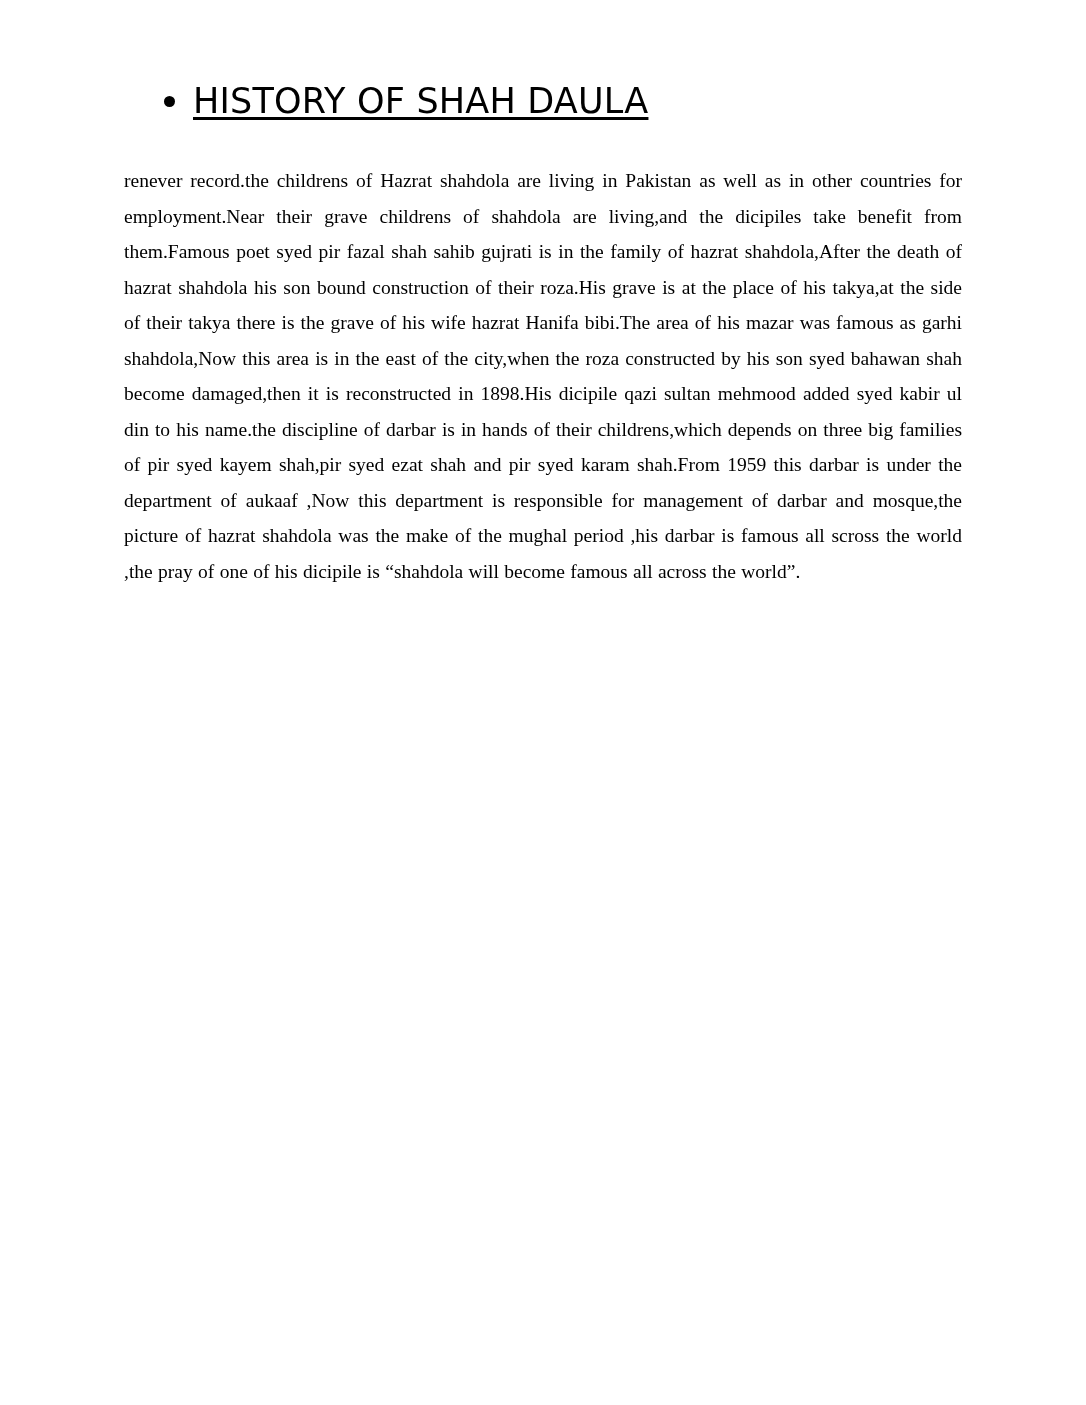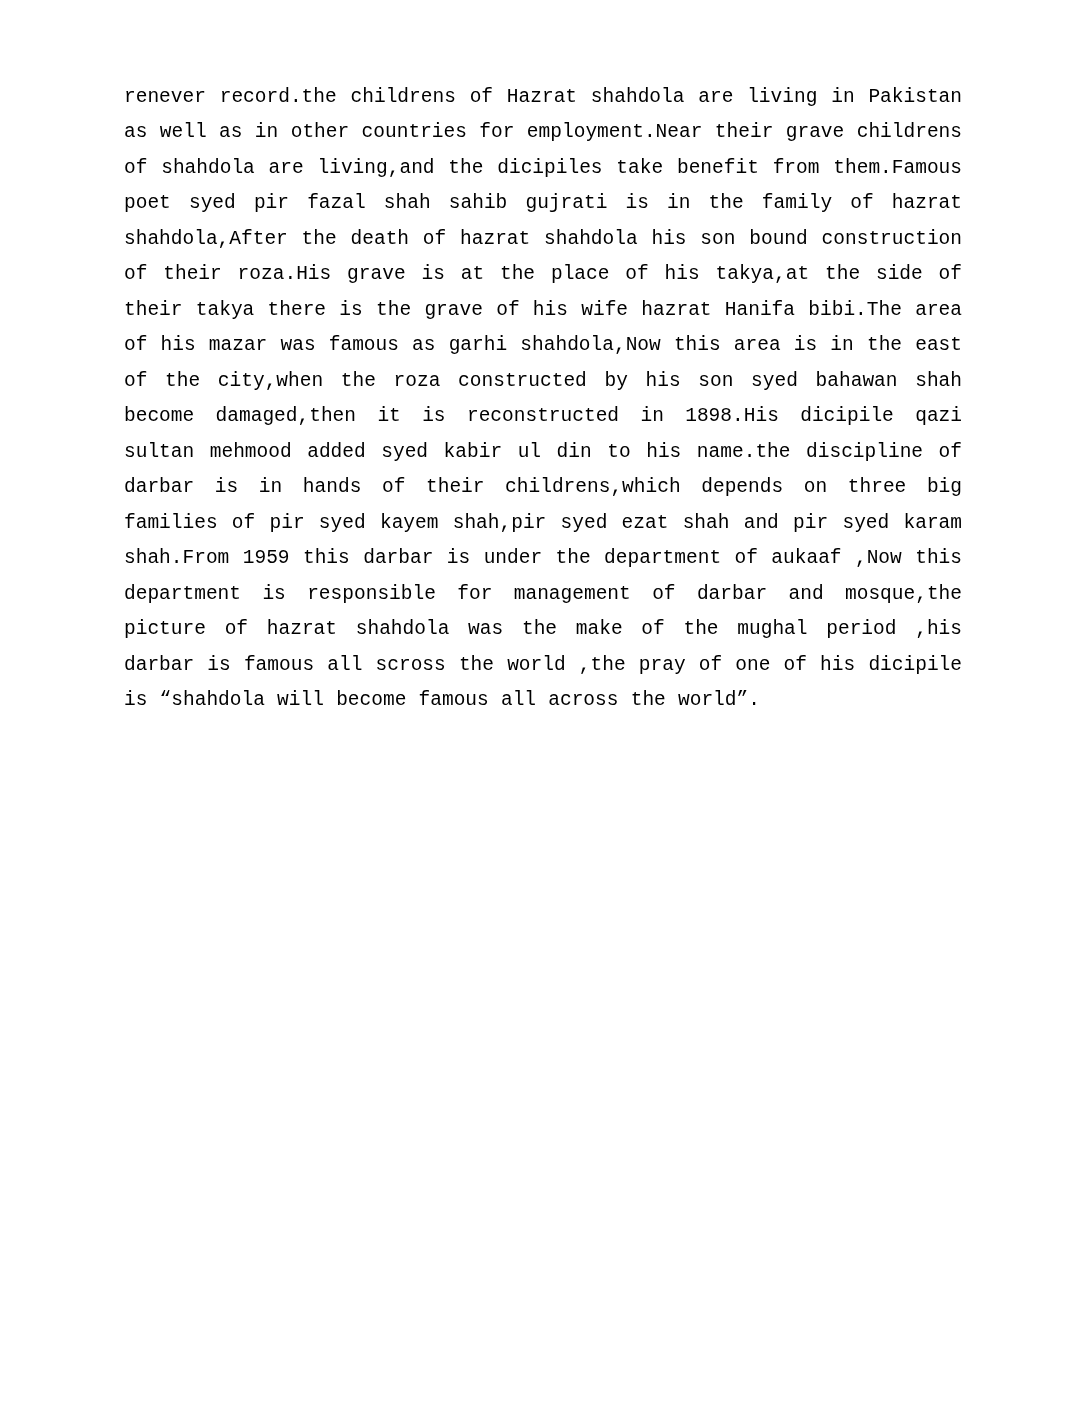--- a/index.html
+++ b/index.html
@@ -45,32 +45,36 @@
     font-family: "DejaVu Sans", sans-serif;
     font-size: 35px;
     line-height: 1.05;
     font-weight: 400;
     letter-spacing: 0.2px;
     text-decoration: underline;
     text-underline-offset: 4px;
     white-space: nowrap;
   }
   .body-text {
-    font-family: Liberation Mono, monospace;
+    font-family: Liberation Serif, serif;
     font-size: 19.5px;
     line-height: 35.5px;
     text-align: justify;
     text-justify: inter-word;
     word-spacing: 0.5px;
     hyphens: none;
   }
 </style>
 </head>
 <body>
 
 <div class="page">
   <div class="content">
 
+    <div class="title-row">
+      <span class="bullet"></span>
+      <h1 class="doc-title">HISTORY OF SHAH DAULA</h1>
+    </div>
 
     <p class="body-text">renever record.the childrens of Hazrat shahdola are living in Pakistan as well as in other countries for employment.Near  their grave childrens of shahdola are living,and the dicipiles take benefit from them.Famous poet syed pir fazal shah sahib gujrati is in the family of hazrat shahdola,After the death of hazrat shahdola his son bound construction of their roza.His grave is at the place of his takya,at the side of their takya there is the grave of his wife hazrat Hanifa bibi.The area of his mazar was famous as garhi shahdola,Now this area is in the east of the city,when the roza constructed by his son syed bahawan shah  become damaged,then it is reconstructed in 1898.His dicipile qazi sultan mehmood added syed kabir ul din to his name.the discipline of darbar is in hands of their childrens,which depends on three big families of pir syed kayem shah,pir syed ezat shah and pir syed karam shah.From 1959 this darbar is under the department of aukaaf ,Now this department is responsible for management of darbar and mosque,the picture of hazrat shahdola  was the make of the mughal period ,his darbar is famous all scross the world ,the pray of one of his dicipile is “shahdola will become famous all across the world”.</p>
 
   </div>
 </div>
 
 </body></html>

